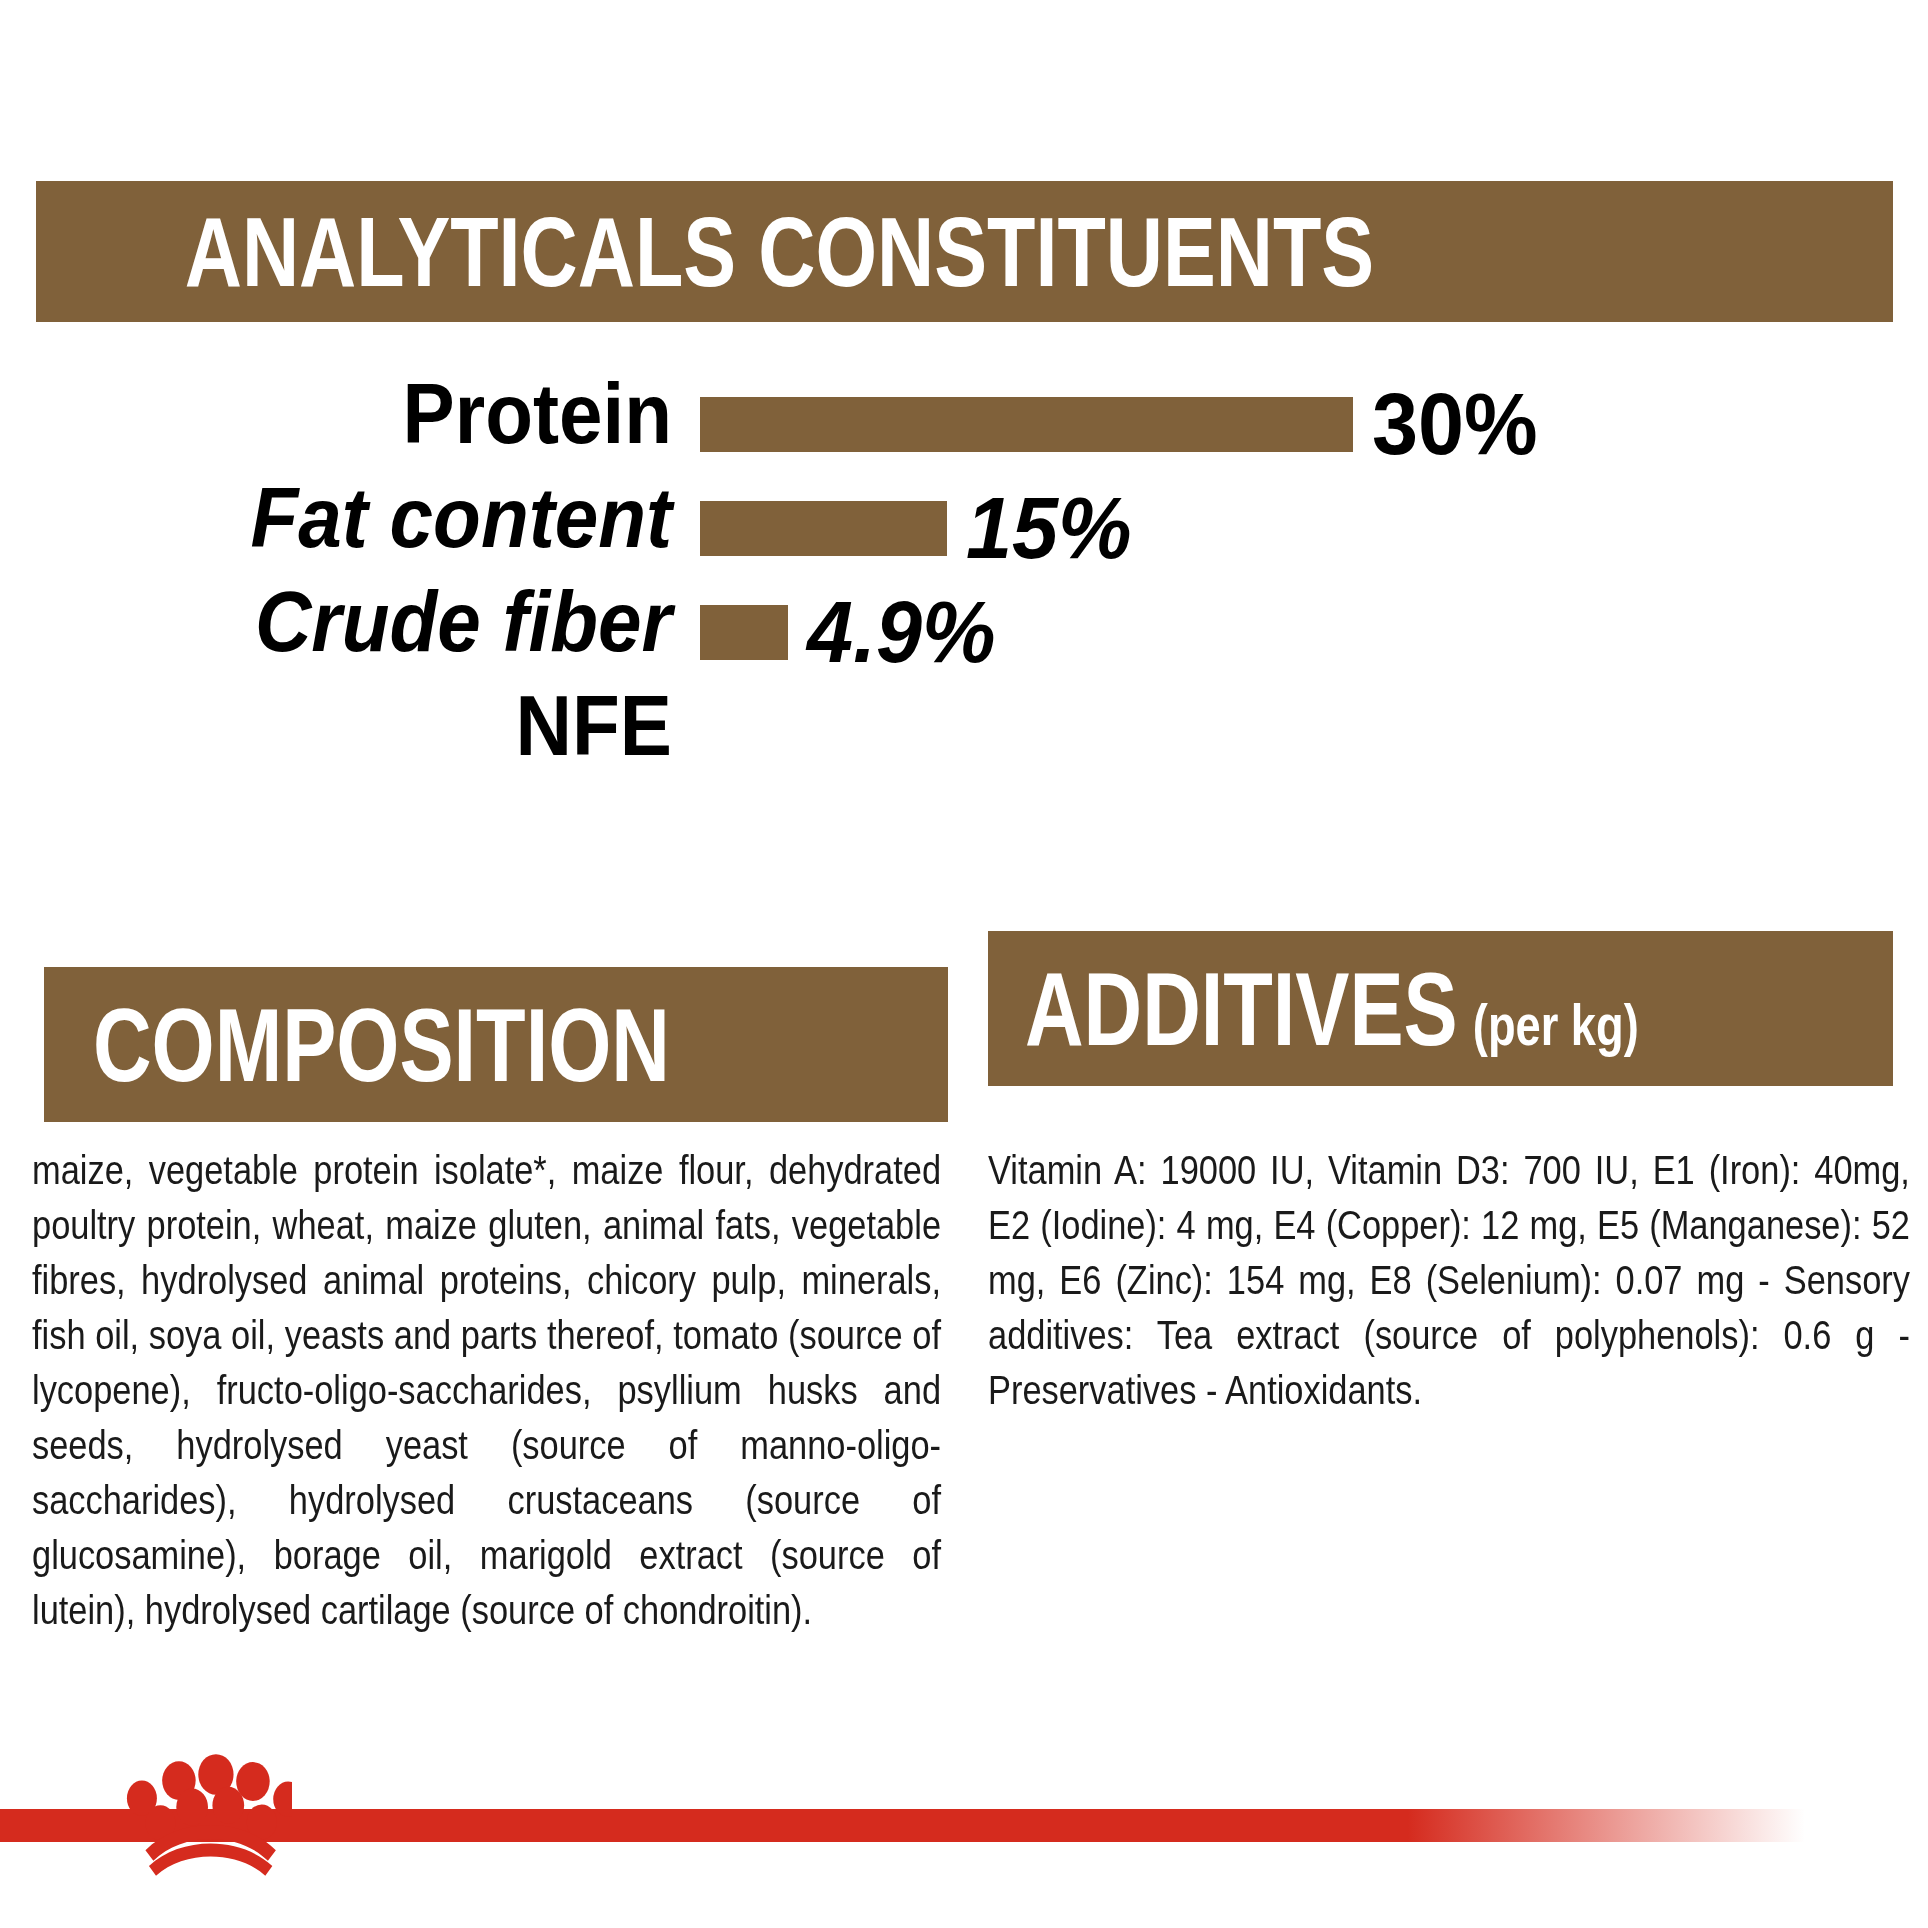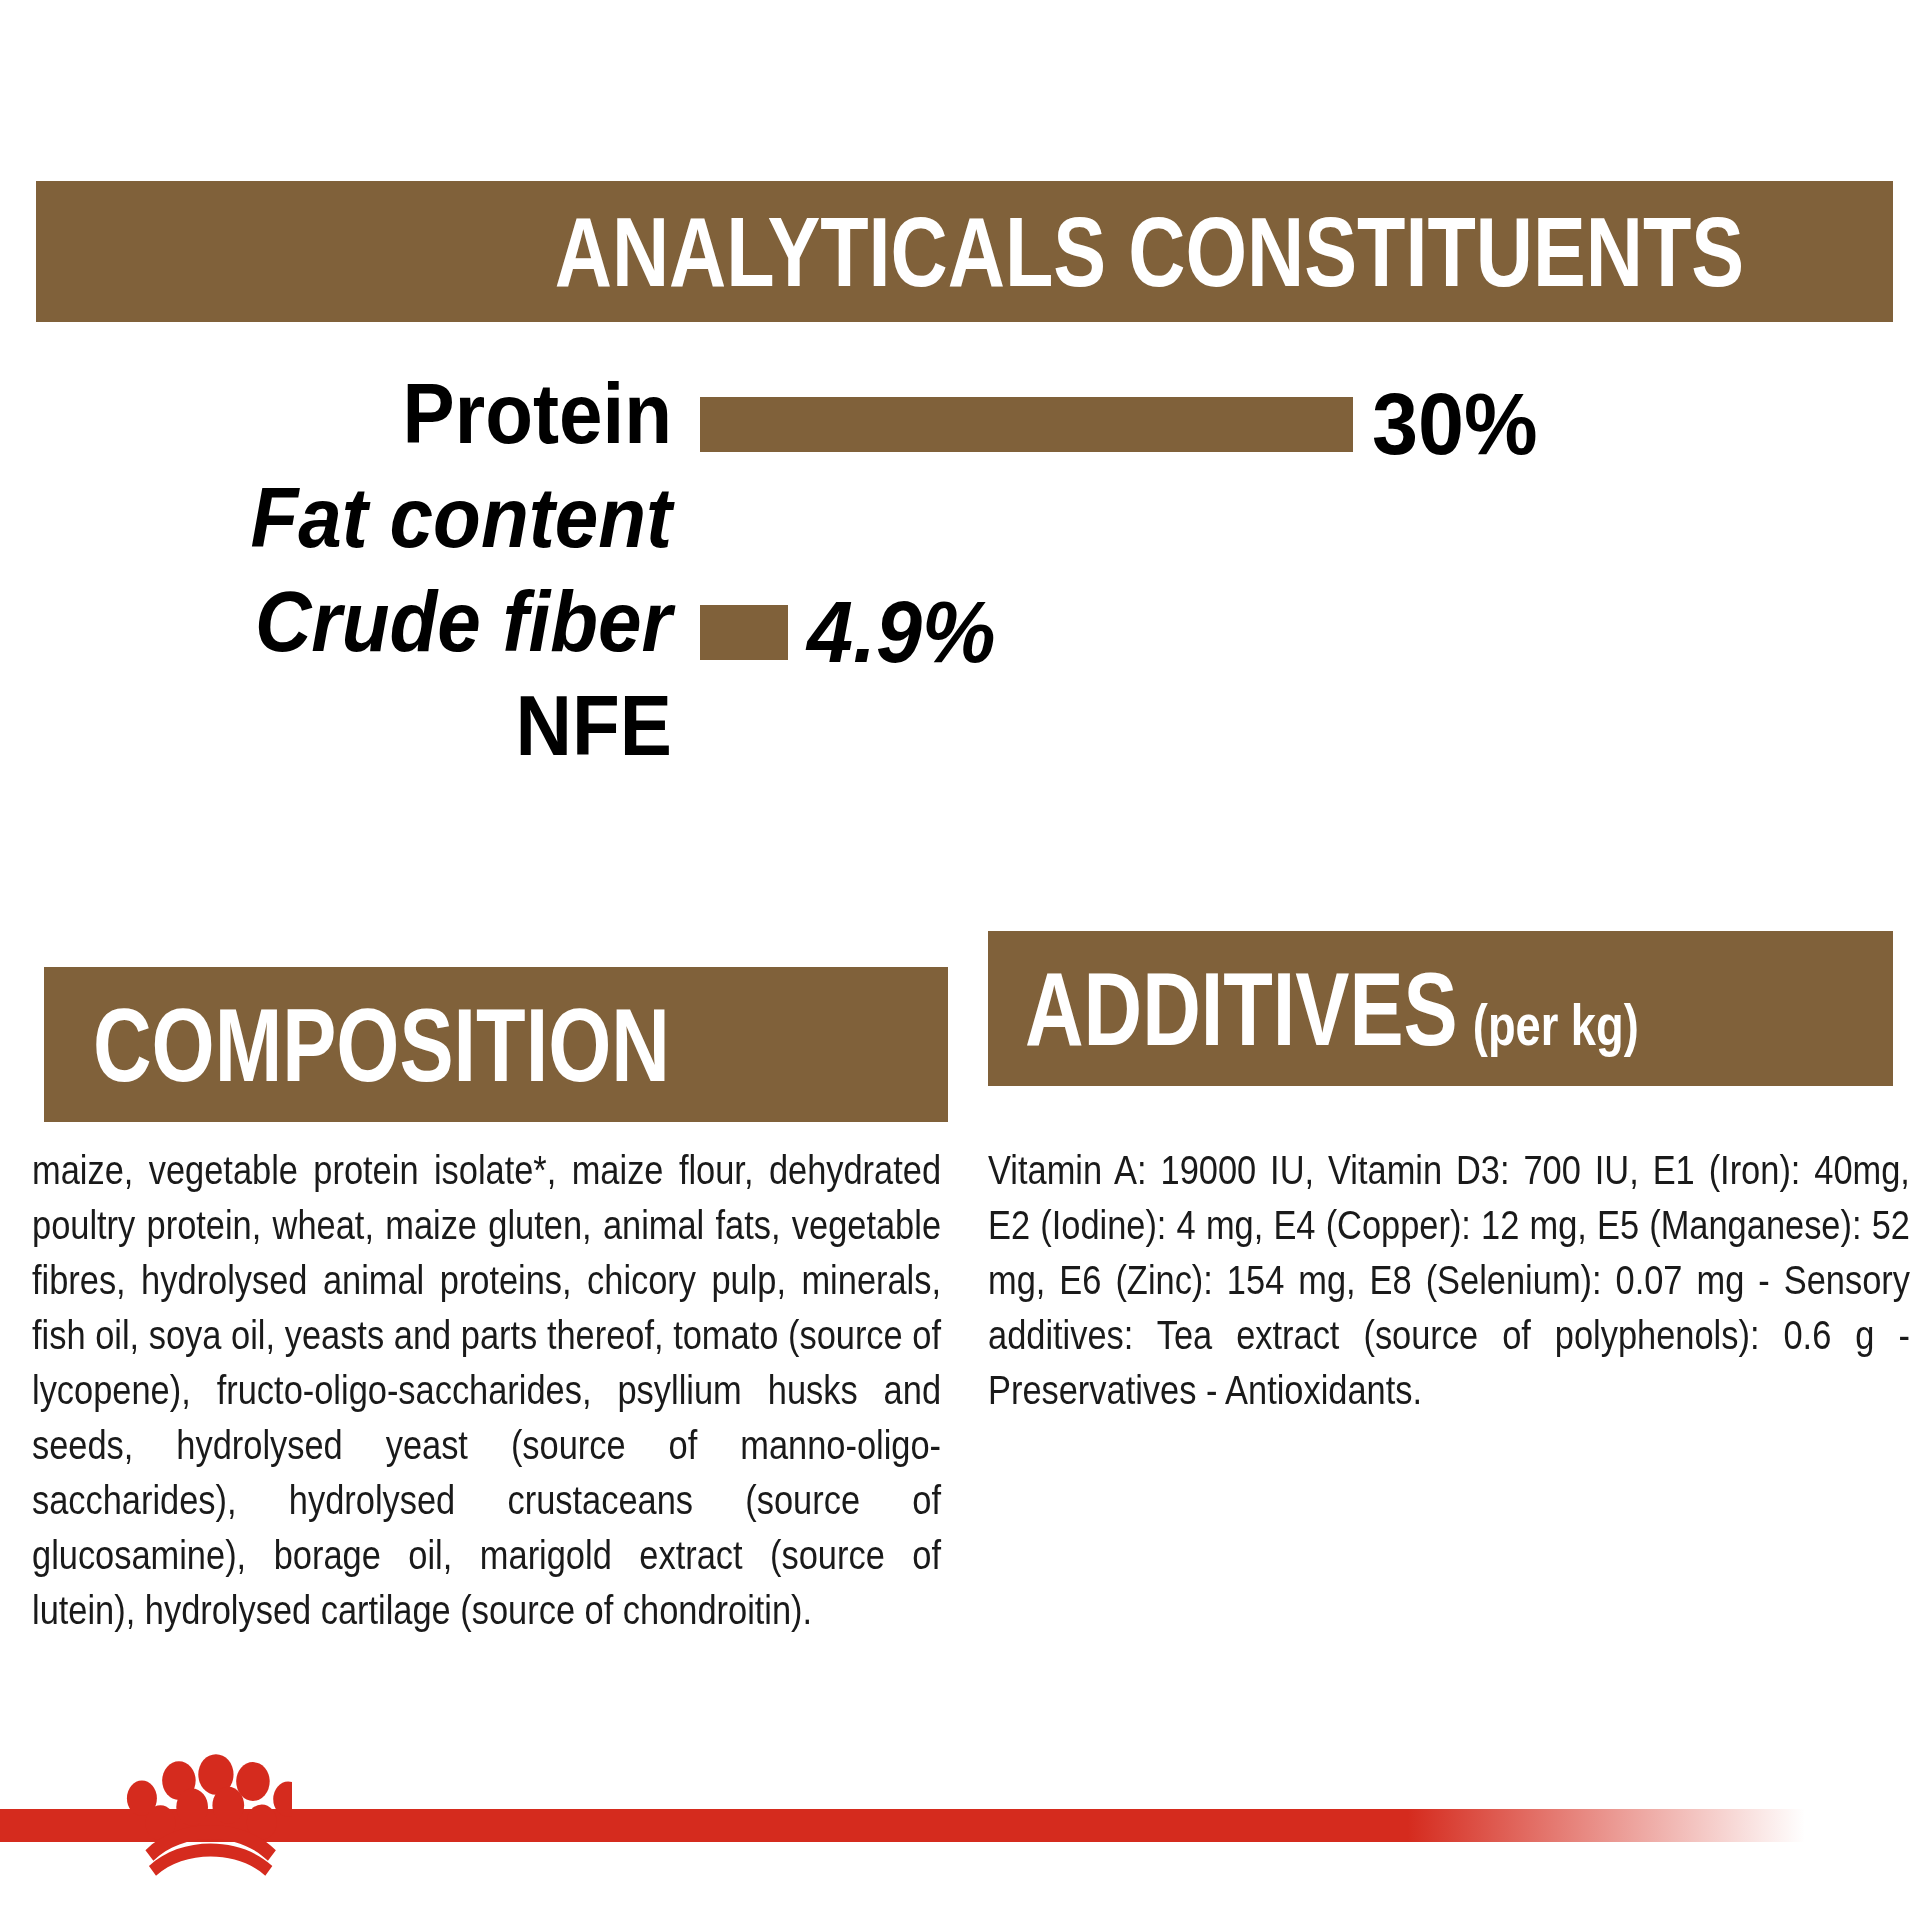--- a/index.html
+++ b/index.html
@@ -25,21 +25,21 @@
     font-weight:bold;
     letter-spacing:0px;
     transform:scaleX(0.78);
     transform-origin:left center;
     white-space:nowrap;
     line-height:1;
   }
 
   #hdr-analyticals{
     left:36px; top:181px; width:1857px; height:141px;
-    justify-content:flex-end;
+    justify-content:flex-start;
   }
   #hdr-analyticals .hdr-title{
     font-size:99px;
     transform:scaleX(0.80);
     transform-origin:center center;
   }
 
   #hdr-composition{ left:36px; top:967px; width:904px; height:155px; padding-left:49px;margin-left:8px;}
   #hdr-composition .hdr-title{ font-size:104px; }
 
@@ -137,20 +137,24 @@
   <div class="row" style="top:0px;">
     <span class="row-label">Protein</span>
     <span class="bar-wrap">
       <span class="bar" style="width:653px;"></span>
       <span class="row-value">30%</span>
     </span>
   </div>
 
   <div class="row" style="top:104px;font-style:italic;">
     <span class="row-label">Fat content</span>
+    <span class="bar-wrap">
+      <span class="bar" style="width:247px;"></span>
+      <span class="row-value">15%</span>
+    </span>
   </div>
 
   <div class="row" style="top:208px;font-style:italic;">
     <span class="row-label">Crude fiber</span>
     <span class="bar-wrap">
       <span class="bar" style="width:88px;"></span>
       <span class="row-value">4.9%</span>
     </span>
   </div>
 

